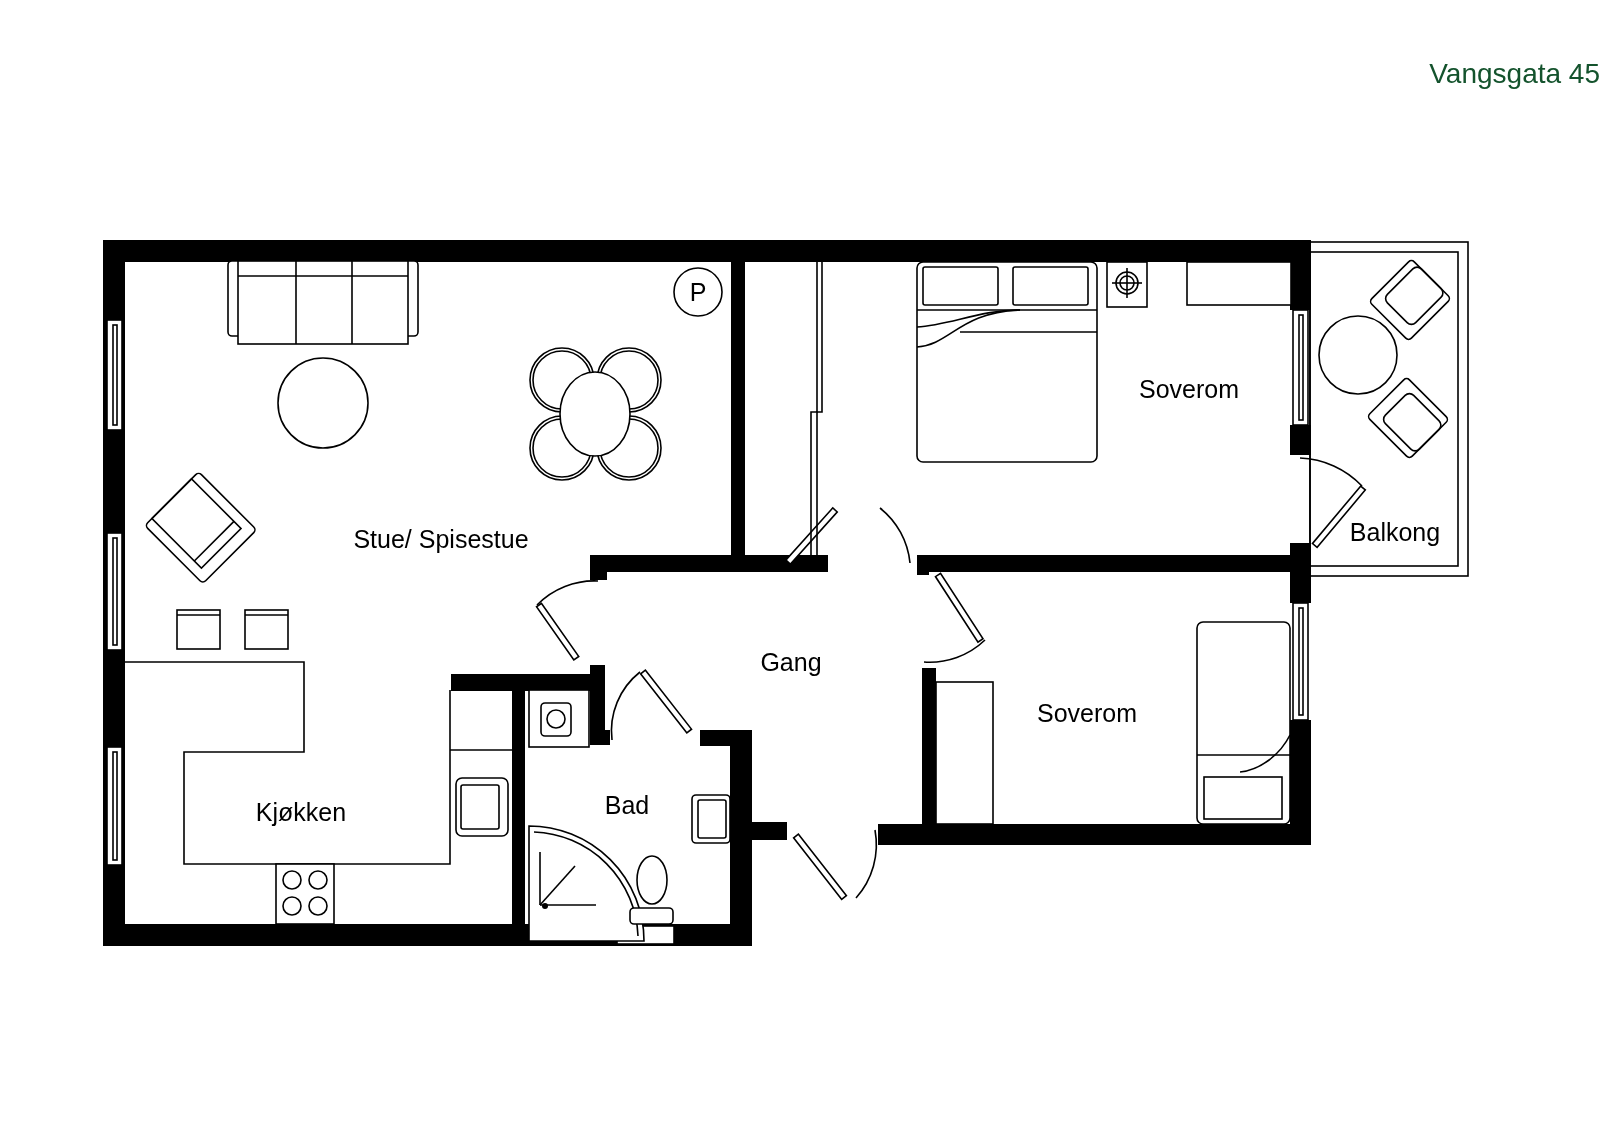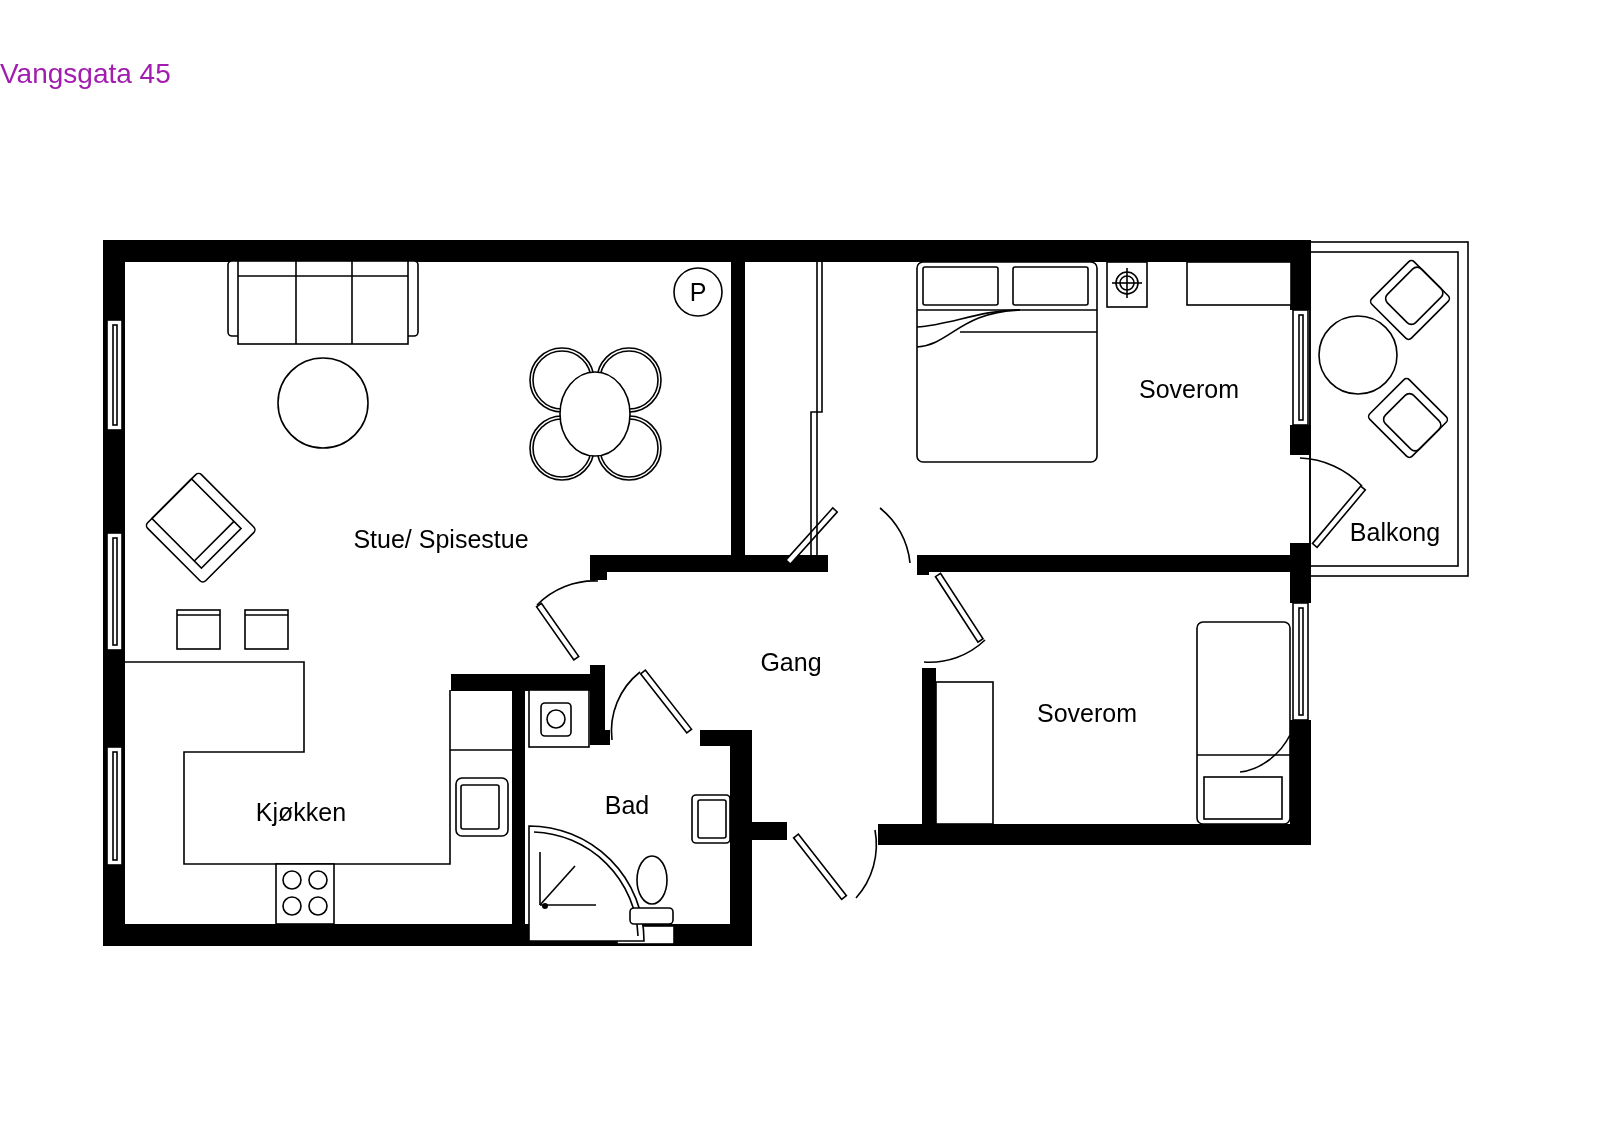--- a/index.html
+++ b/index.html
@@ -1,17 +1,17 @@
 <!DOCTYPE html>
 <html><head>
 <meta charset="utf-8">
 <style>
   html,body{margin:0;padding:0;background:#fff;}
   body{width:1600px;height:1131px;position:relative;overflow:hidden;font-family:"Liberation Sans",sans-serif;}
-  #title{position:absolute;left:0;width:1600px;top:58px;text-align:left;font-size:28px;color:#a21caf;}
+  #title{position:absolute;left:0;width:1600px;top:58px;text-align:right;font-size:28px;color:#14532d;}
   svg{position:absolute;left:0;top:0;}
   .lbl{font-family:"Liberation Sans",sans-serif;font-size:25px;fill:#000;}
   .w{fill:#000;}
   .f{fill:#fff;stroke:#000;stroke-width:1.6;}
   .l{fill:none;stroke:#000;stroke-width:1.6;}
 </style>
 </head>
 <body>
 
 <div id="title">Vangsgata 45</div>

